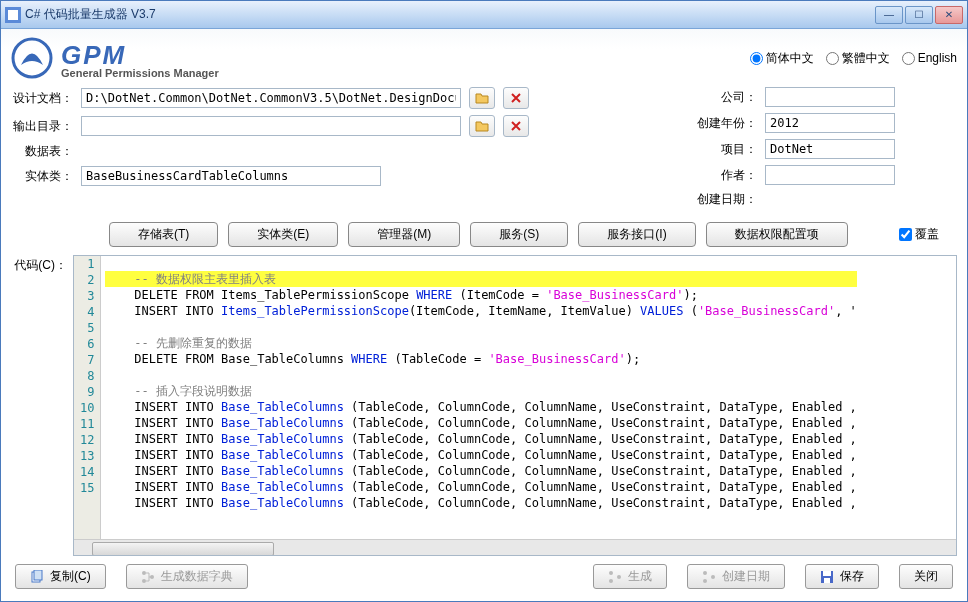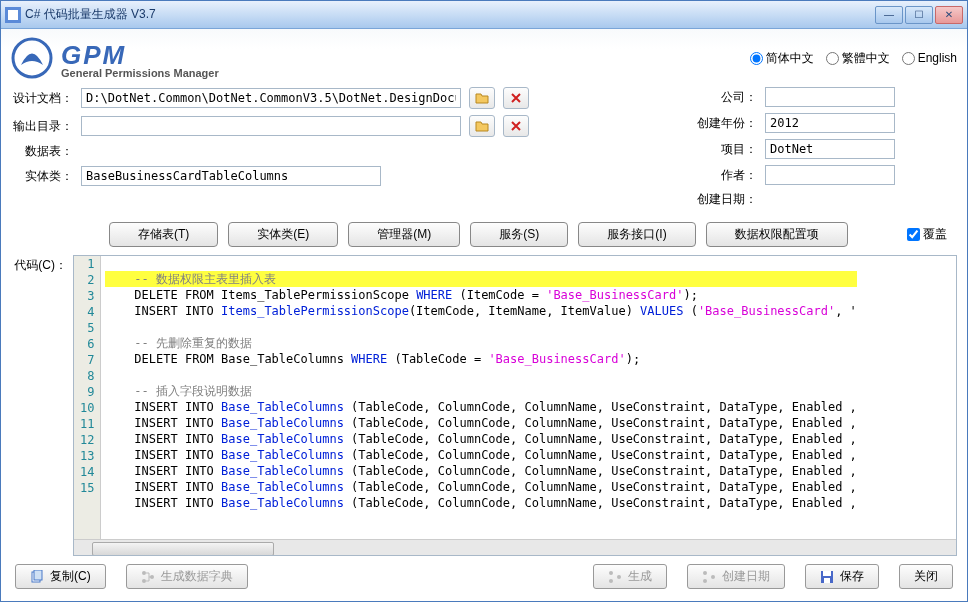--- a/index.html
+++ b/index.html
@@ -26,21 +26,21 @@
 input[type=text] { border: 1px solid #a8b8c8; padding: 2px 4px; font-family: monospace; font-size: 12px; height: 20px; }
 .btn-ico { width: 26px; height: 22px; border: 1px solid #a8b8c8; background: linear-gradient(to bottom, #fdfdfd, #e8e8e8); border-radius: 3px; display: flex; align-items: center; justify-content: center; cursor: pointer; }
 .top-grid { display: flex; gap: 20px; }
 .top-left { flex: 1; }
 .top-right { width: 260px; }
 .listbx { border: 1px solid #a8b8c8; width: 380px; height: 76px; background: #fff; }
 .listbx .sel { background: #3868d8; color: #fff; padding: 1px 3px; font-family: monospace; font-size: 12px; }
 .btnrow { display: flex; gap: 10px; margin: 8px 0 6px 98px; align-items: center; }
 .btn { padding: 3px 28px; border: 1px solid #888; background: linear-gradient(to bottom, #fdfdfd, #e4e4e4); border-radius: 4px; cursor: pointer; font-size: 12px; font-family: inherit; white-space: nowrap; }
 .btn:disabled, .btn.disabled { color: #999; cursor: default; }
-.cbx { display: flex; align-items: center; gap: 3px; margin-left: auto; margin-right: 10px; }
+.cbx { display: flex; align-items: center; gap: 3px; margin-left: auto; margin-right: 18px; }
 .code-area { display: flex; flex: 1; min-height: 0; margin-top: 2px; }
 .code-label { width: 62px; text-align: right; padding-right: 6px; padding-top: 2px; }
 .editor { flex: 1; border: 1px solid #a8b8c8; display: flex; flex-direction: column; min-height: 0; overflow: hidden; }
 .code-body { flex: 1; display: flex; overflow: auto; font-family: Consolas, monospace; font-size: 12px; line-height: 16px; background: #fff; }
 .gutter { background: #ecece4; border-right: 1px solid #ccc; color: #208898; text-align: right; padding: 0 6px; user-select: none; }
 .lines { padding: 15px 4px; white-space: pre; }
 .hl-line { background: #ffff40; display: block; }
 .kw-blue { color: #0020d8; }
 .kw-mag { color: #d800d8; }
 .cm-gray { color: #808080; }

